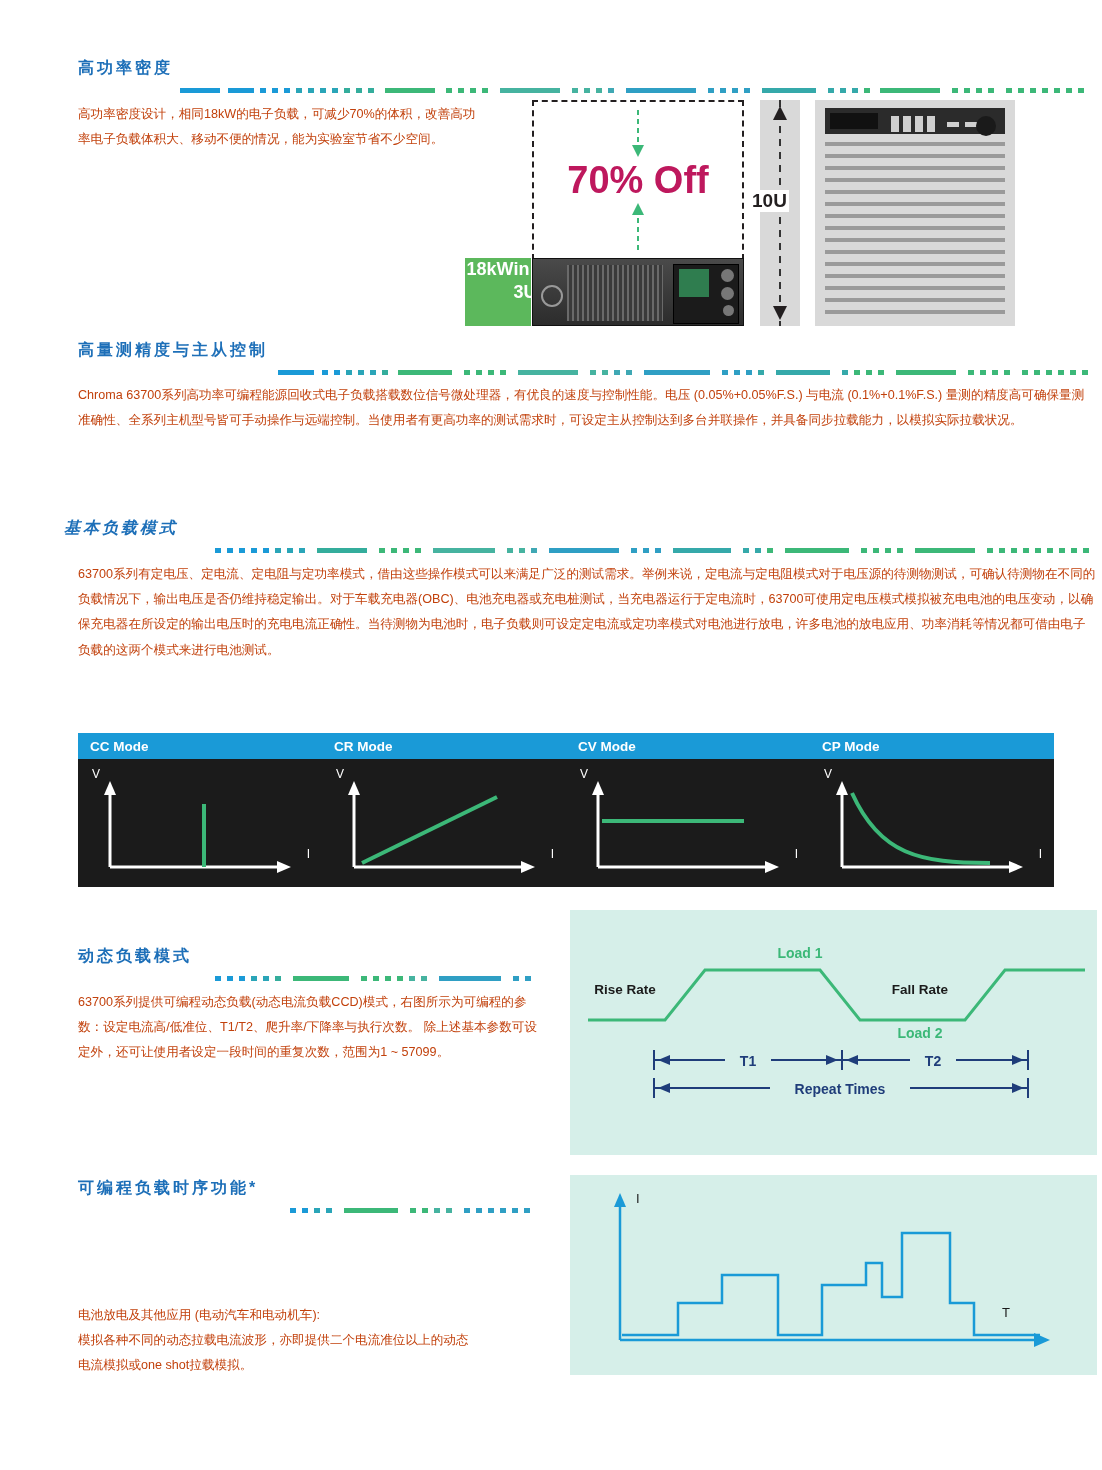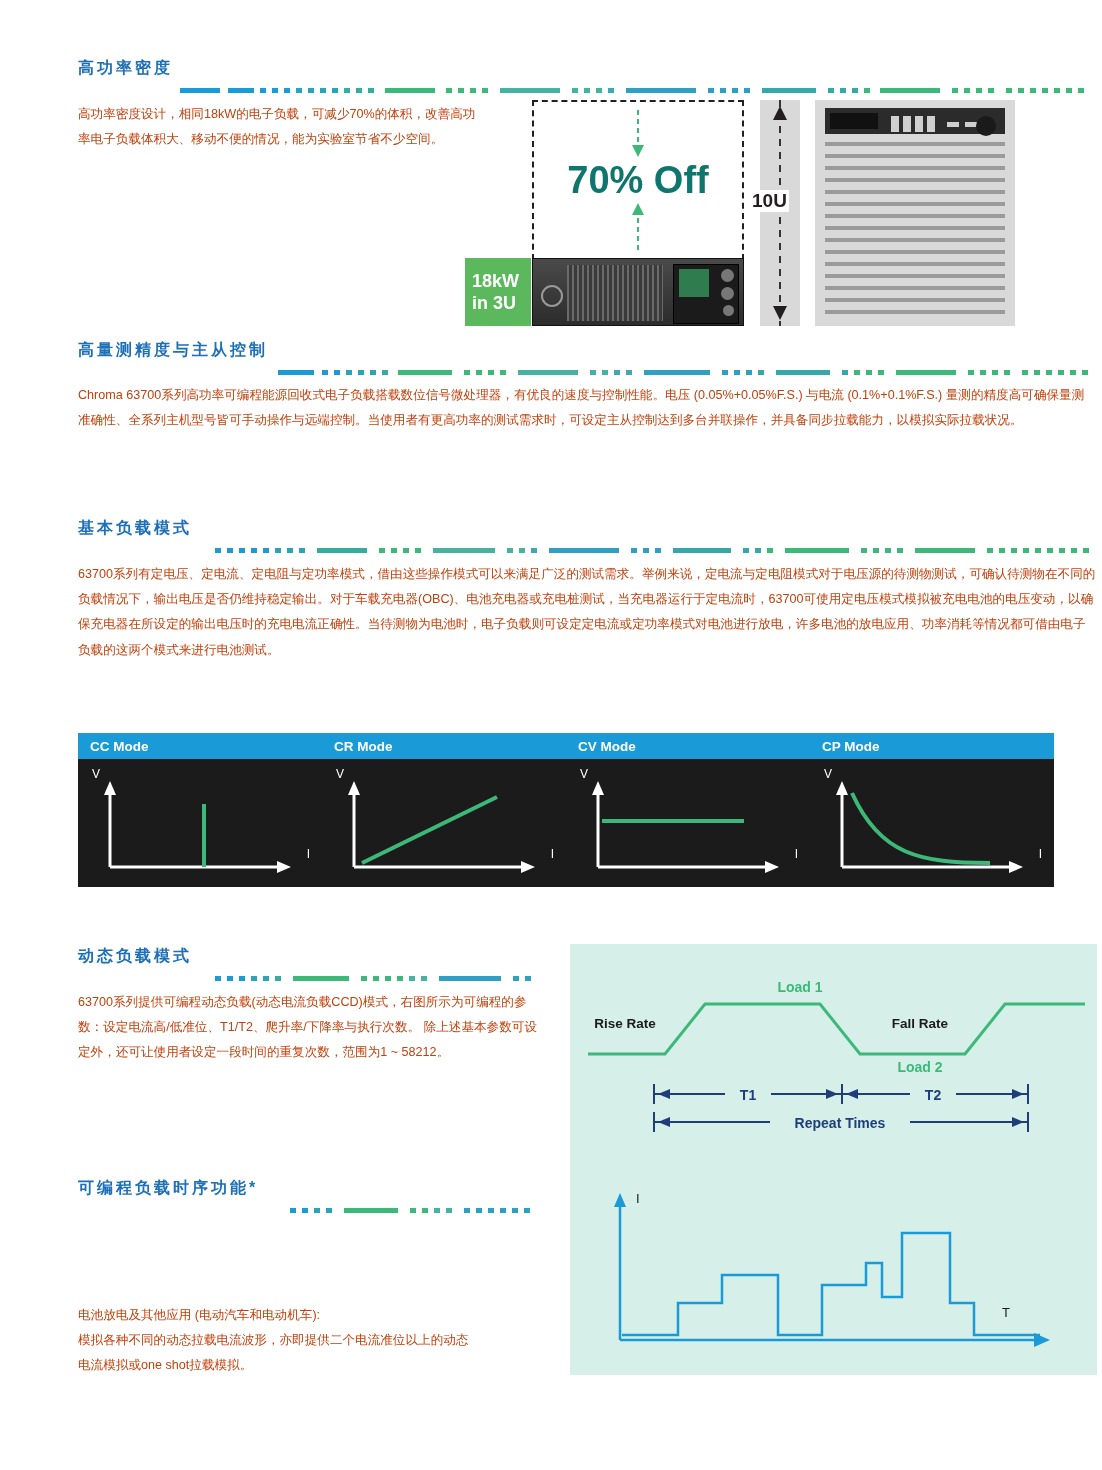--- a/index.html
+++ b/index.html
@@ -27,25 +27,25 @@
   #sec1-rule{position:absolute;left:180px;top:88px;width:915px;}
   #sec1-text{position:absolute;left:78px;top:102px;width:400px;}
 
   
   #fig1{position:absolute;left:460px;top:95px;width:636px;height:230px;}
   .dash-box{
     position:absolute;left:72px;top:5px;width:212px;height:160px;
     border:2px dashed #231f20;box-sizing:border-box;
     display:flex;align-items:center;justify-content:center;
   }
-  .off-text{color:#0f766e;font-size:38px;font-weight:bold;}
+  .off-text{color:#be185d;font-size:38px;font-weight:bold;}
   .kw-badge{
     position:absolute;left:5px;top:163px;width:66px;height:68px;background:#5cb85c;
     color:#fff;font-size:18px;font-weight:bold;line-height:1.25;
-    display:flex;flex-direction:column;justify-content:center;padding-left:7px;box-sizing:border-box;
+    display:flex;flex-direction:row;justify-content:center;padding-left:7px;box-sizing:border-box;
   }
   .load-img{
     position:absolute;left:72px;top:163px;width:212px;height:68px;
     background:linear-gradient(180deg,#4a4a4a,#2c2c2c);border:1px solid #111;box-sizing:border-box;
     overflow:hidden;
   }
   .load-img .vents{position:absolute;left:34px;top:6px;width:96px;height:56px;
     background:repeating-linear-gradient(90deg,#6a6a6a 0 2px,#3a3a3a 2px 5px);}
   .load-img .knobpanel{position:absolute;right:4px;top:5px;width:64px;height:58px;background:#1b1b1b;border:1px solid #000;}
   .load-img .lcd{position:absolute;right:34px;top:10px;width:30px;height:28px;background:#2f7d4f;}
@@ -68,38 +68,38 @@
   .rack-big .circle{position:absolute;right:9px;top:8px;width:20px;height:20px;border-radius:50%;background:#1a1a1a;}
   .rack-big .rows{position:absolute;left:10px;top:42px;width:180px;height:178px;
     background:repeating-linear-gradient(180deg,#9a9a9a 0 4px,#d9d9d9 4px 12px);}
 
   
   #sec2-title{position:absolute;left:78px;top:340px;}
   #sec2-rule{position:absolute;left:278px;top:370px;width:817px;}
   #sec2-text{position:absolute;left:78px;top:383px;width:1018px;}
 
   
-  #sec3-title{position:absolute;left:78px;top:518px;}
+  #sec3-title{position:absolute;left:64px;top:518px;font-style:italic;}
   #sec3-rule{position:absolute;left:215px;top:548px;width:880px;}
   #sec3-text{position:absolute;left:78px;top:562px;width:1018px;}
 
   
   #modes{position:absolute;left:78px;top:733px;width:1020px;height:155px;display:flex;}
   .mode-card{width:244px;}
   .mode-hd{height:26px;background:#1a9ad7;color:#fff;font-size:13.5px;font-weight:bold;
     display:flex;align-items:center;padding-left:12px;box-sizing:border-box;}
   .mode-body{height:128px;background:#1b1b1b;position:relative;}
   .mode-body .vlab{position:absolute;left:14px;top:8px;color:#fff;font-size:12px;}
   .mode-body .ilab{position:absolute;right:12px;bottom:26px;color:#fff;font-size:12px;}
 
   
   #sec4-title{position:absolute;left:78px;top:946px;}
   #sec4-rule{position:absolute;left:215px;top:976px;width:325px;}
   #sec4-text{position:absolute;left:78px;top:990px;width:470px;}
-  #fig-dyn{position:absolute;left:570px;top:944px;width:527px;height:245px;background:#d6efe9;}
+  #fig-dyn{position:absolute;left:570px;top:910px;width:527px;height:245px;background:#d6efe9;}
 
   
   #sec5-title{position:absolute;left:78px;top:1178px;}
   #sec5-rule{position:absolute;left:290px;top:1208px;width:250px;}
   #sec5-text{position:absolute;left:78px;top:1222px;width:470px;}
   #sec5-text2{position:absolute;left:78px;top:1303px;width:480px;}
   #fig-seq{position:absolute;left:570px;top:1175px;width:527px;height:200px;background:#d6efe9;}
 </style>
 </head>
 <body>
@@ -392,21 +392,21 @@
         <rect x="158" y="0" width="6" height="5" fill="#3cb878"></rect>
       <rect x="170" y="0" width="6" height="5" fill="#3cb878"></rect>
         <rect x="182" y="0" width="6" height="5" fill="#3cb878"></rect>
       <rect x="194" y="0" width="6" height="5" fill="#46b3a0"></rect>
         <rect x="206" y="0" width="6" height="5" fill="#46b3a0"></rect>
       <rect x="224" y="0" width="62" height="5" fill="#2f9fc4"></rect>
       <rect x="298" y="0" width="6" height="5" fill="#2f9fc4"></rect>
         <rect x="310" y="0" width="6" height="5" fill="#2f9fc4"></rect>
     </svg>
   </div>
-  <div id="sec4-text" class="body-text">63700系列提供可编程动态负载(动态电流负载CCD)模式，右图所示为可编程的参数：设定电流高/低准位、T1/T2、爬升率/下降率与执行次数。 除上述基本参数可设定外，还可让使用者设定一段时间的重复次数，范围为1 ~ 58212。</div>
+  <div id="sec4-text" class="body-text">63700系列提供可编程动态负载(动态电流负载CCD)模式，右图所示为可编程的参数：设定电流高/低准位、T1/T2、爬升率/下降率与执行次数。 除上述基本参数可设定外，还可让使用者设定一段时间的重复次数，范围为1 ~ 57099。</div>
 
   <div id="fig-dyn">
     <svg width="527" height="200">
 
       <polyline points="18,110 95,110 135,60 250,60 290,110 395,110 435,60 515,60" fill="none" stroke="#3cb878" stroke-width="3"></polyline>
 
       <text x="230" y="48" font-family="Liberation Sans, sans-serif" font-size="14" font-weight="bold" fill="#3cb878" text-anchor="middle">Load 1</text>
       <text x="350" y="128" font-family="Liberation Sans, sans-serif" font-size="14" font-weight="bold" fill="#3cb878" text-anchor="middle">Load 2</text>
       <text x="55" y="84" font-family="Liberation Sans, sans-serif" font-size="13.5" font-weight="bold" fill="#1b1b1b" text-anchor="middle">Rise Rate</text>
       <text x="350" y="84" font-family="Liberation Sans, sans-serif" font-size="13.5" font-weight="bold" fill="#1b1b1b" text-anchor="middle">Fall Rate</text>

